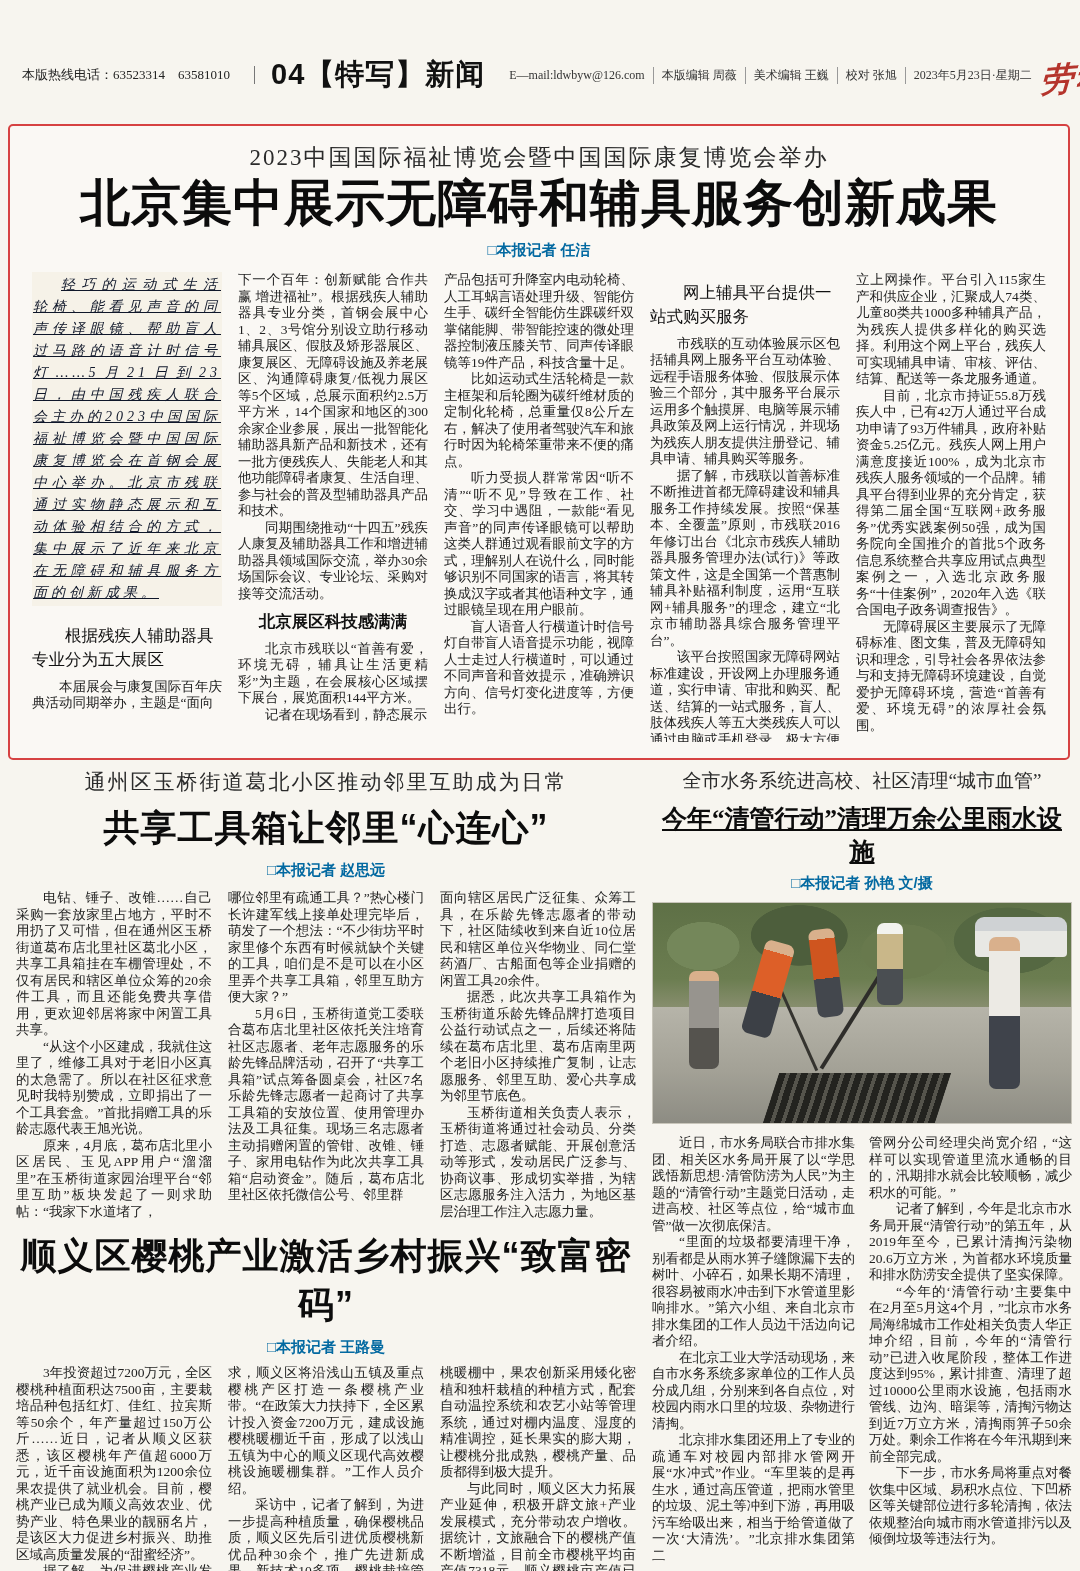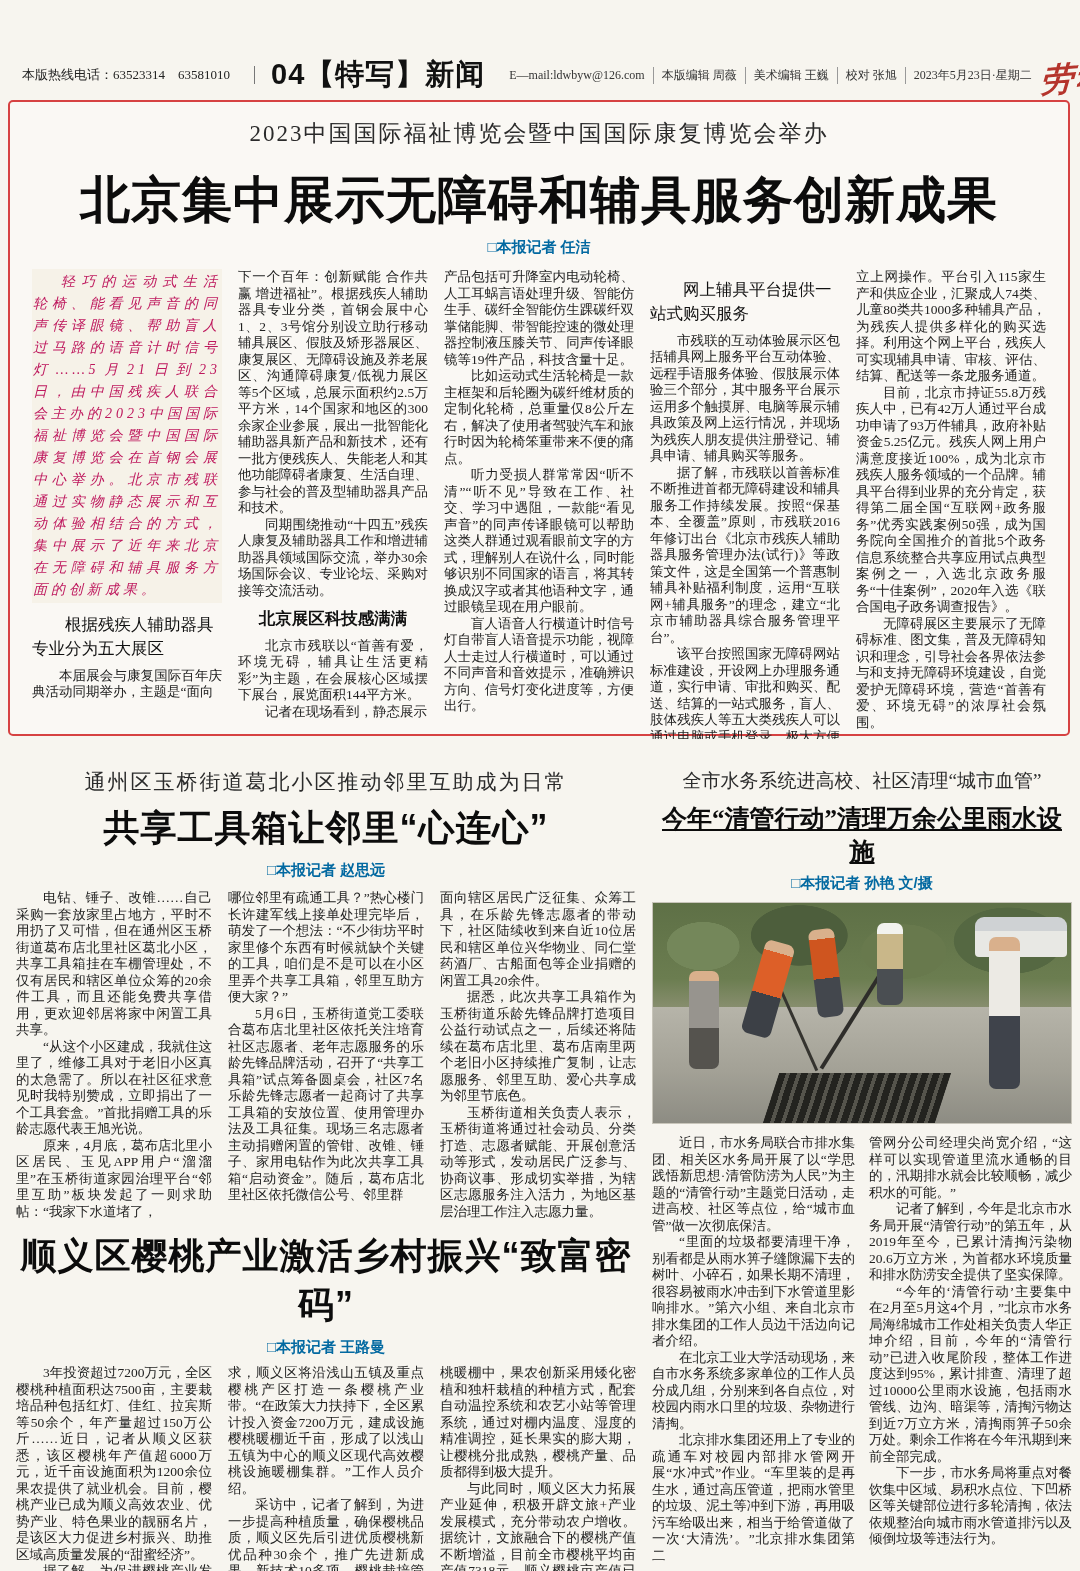--- a/index.html
+++ b/index.html
@@ -9,35 +9,35 @@
   .masthead{position:absolute;top:46px;left:22px;right:12px;height:58px;display:flex;align-items:center;}
   .hotline{font-size:13px;color:#222;padding-right:24px;border-right:1px solid #777;white-space:nowrap;}
   .section-title{font-family:"Liberation Sans","DejaVu Sans",sans-serif;font-weight:900;font-size:29px;
         color:#111;padding:0 16px;letter-spacing:1px;white-space:nowrap;}
   .mast-meta{display:flex;align-items:center;font-size:12px;color:#333;white-space:nowrap;}
   .mast-meta span{padding:0 8px;border-left:1px solid #999;}
   .mast-meta span:first-child{border-left:none;}
   .logo{margin-left:auto;font-family:"DejaVu Serif",serif;font-style:italic;font-weight:bold;
         font-size:33px;color:#b5342c;transform:rotate(-5deg) skewX(-8deg);letter-spacing:2px;white-space:nowrap;}
   
-  .expo-box{position:absolute;top:100px;left:8px;width:1062px;height:636px;border:2px solid #d64242;
+  .expo-box{position:absolute;top:124px;left:8px;width:1062px;height:636px;border:2px solid #d64242;
         border-radius:5px;background:rgba(255,255,255,0.35);padding:16px 22px 0;box-sizing:border-box;}
   .kicker{font-size:23px;text-align:center;color:#2b2b2b;letter-spacing:2px;}
   .expo-headline{font-family:"Liberation Sans","DejaVu Sans",sans-serif;font-weight:900;font-size:50px;
-        line-height:1.1;text-align:center;letter-spacing:1px;margin:24px 0 10px;color:#0c0c0c;}
+        line-height:1.1;text-align:center;letter-spacing:1px;margin:3px 0 10px;color:#0c0c0c;}
   .byline{font-family:"Liberation Sans","DejaVu Sans",sans-serif;font-weight:bold;font-size:15px;
         text-align:center;color:#0369a1;}
   
   .cols{display:flex;gap:16px;overflow:hidden;}
   .col{flex:1;overflow:hidden;font-size:13.5px;line-height:16.5px;text-align:justify;color:#222;}
   .blk{margin:0;}
   .blk-p{text-indent:2em;}
   .blk-pc{text-indent:0;}
-  .blk-lead{font-style:italic;font-size:14px;line-height:22px;letter-spacing:4px;color:#be185d;
-        text-indent:2em;background:#f6f2e8;padding:2px 1px;margin-bottom:10px;}
+  .blk-lead{font-style:italic;font-size:14px;line-height:22px;letter-spacing:4px;color:#0f172a;
+        text-indent:2em;background:#f6f2e8;padding:2px 1px;margin-bottom:18px;text-decoration:underline;}
   .blk-sub{font-family:"Liberation Sans","DejaVu Sans",sans-serif;font-weight:normal;font-size:16.5px;
         line-height:1.45;text-indent:2em;text-align:left;margin:9px 0 7px;color:#111;}
   .blk-subc{font-family:"Liberation Sans","DejaVu Sans",sans-serif;font-weight:bold;font-size:16.5px;
         text-align:center;text-indent:0;margin:11px 0;color:#111;}
   .expo-cols{height:470px;margin-top:12px;}
   
   .toolbox{position:absolute;top:768px;left:16px;width:620px;}
   .toolbox .kicker{font-size:21px;}
   .sec-headline{font-family:"Liberation Sans","DejaVu Sans",sans-serif;font-weight:900;font-size:36px;
         text-align:center;margin:8px 0 8px;color:#0c0c0c;letter-spacing:1px;}

